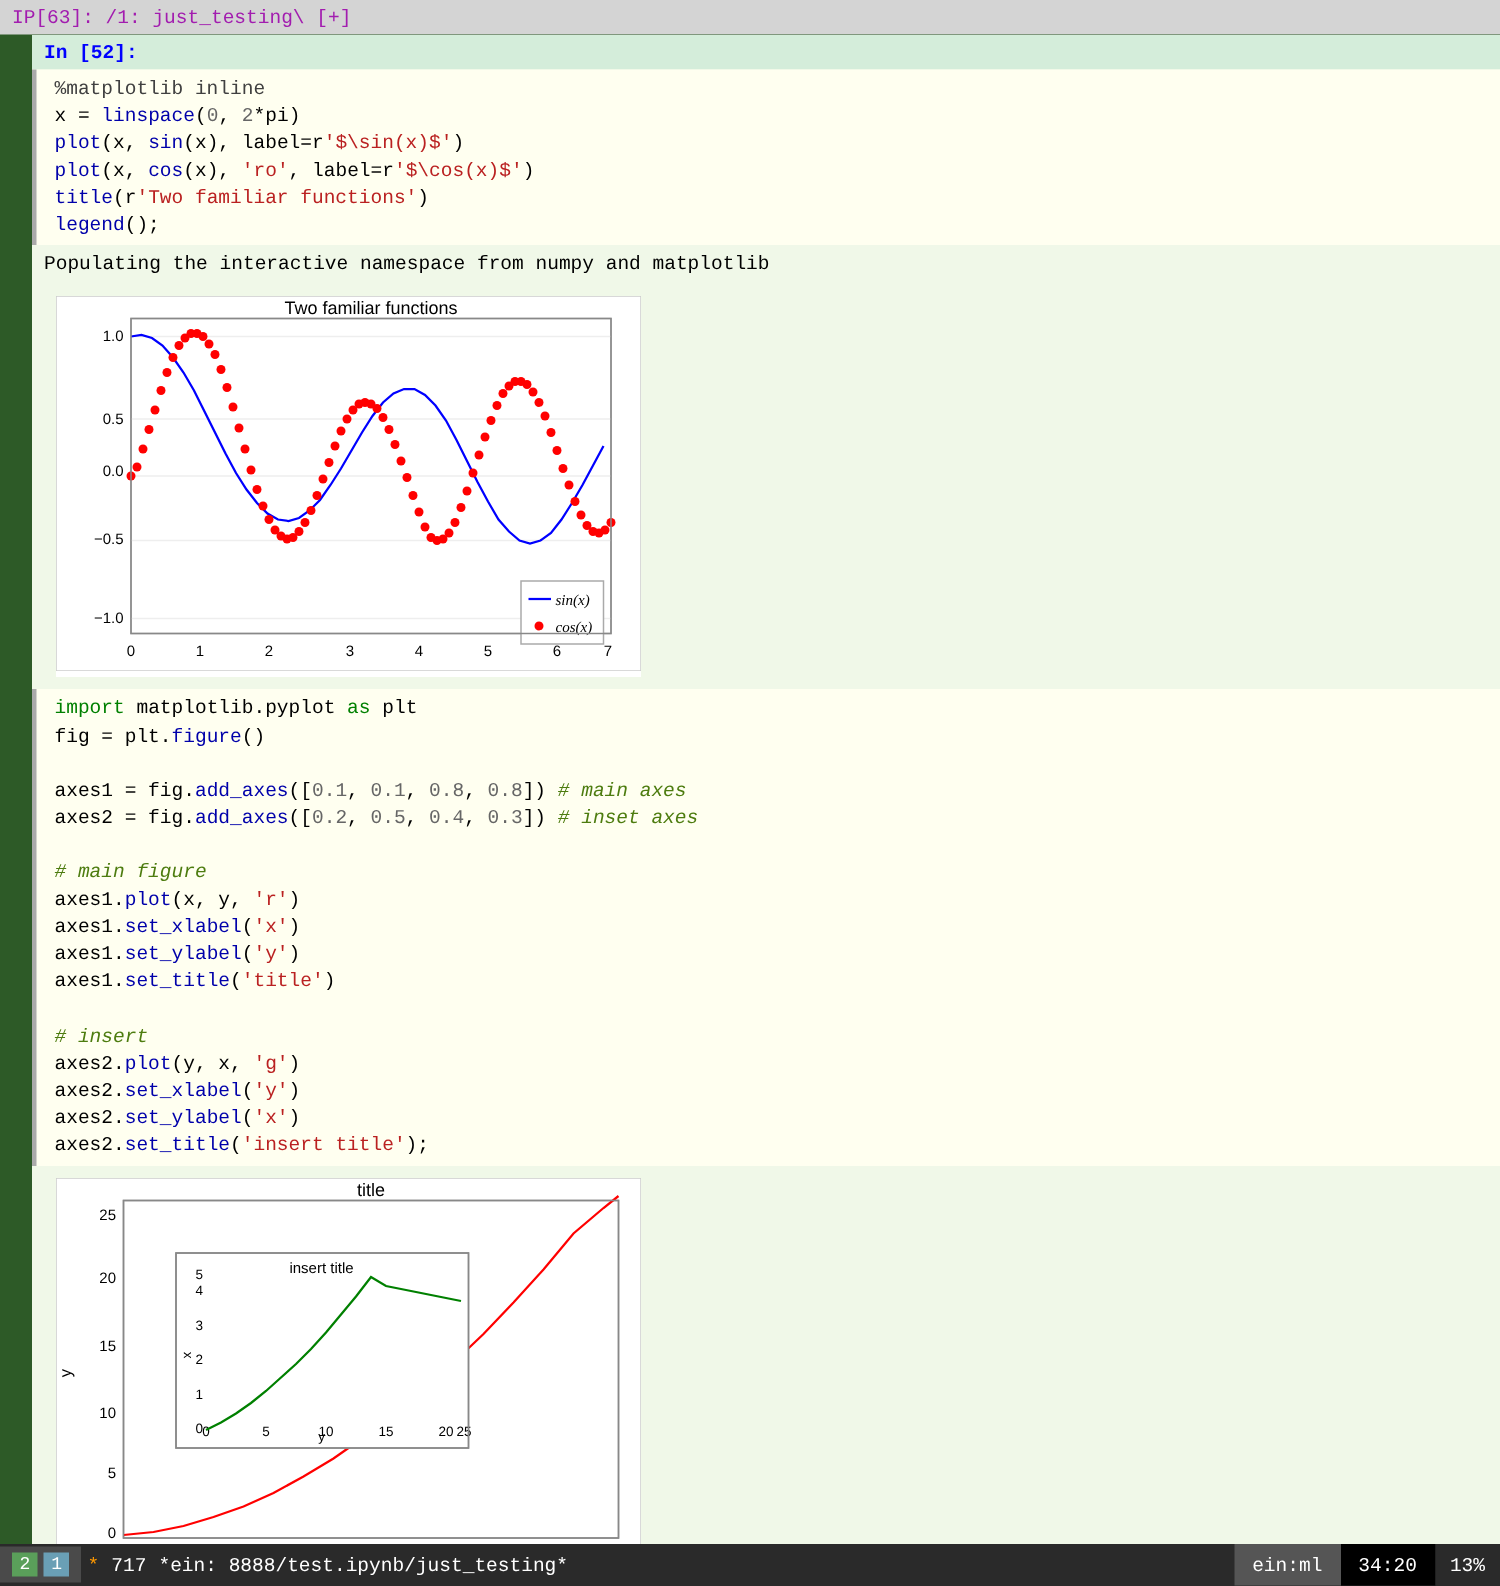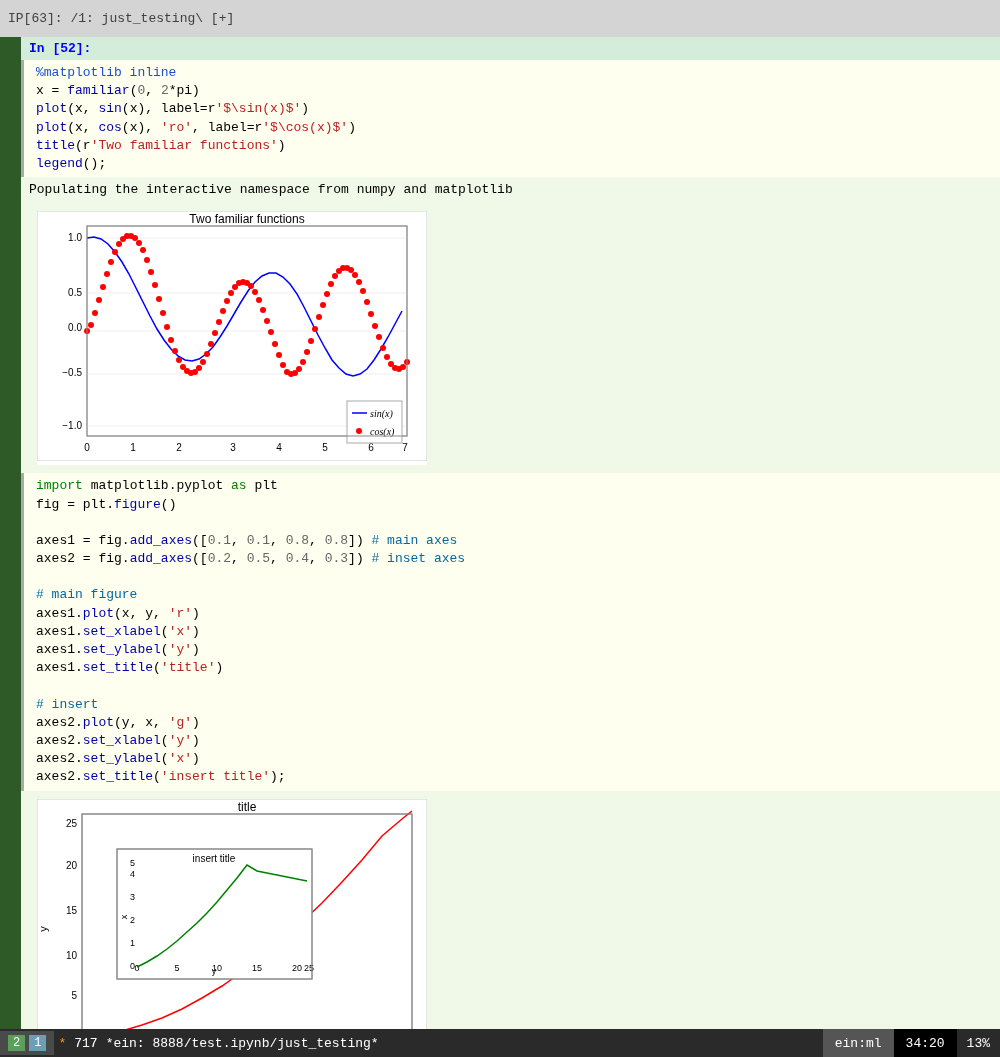--- a/index.html
+++ b/index.html
@@ -8,24 +8,24 @@
       font-family: 'Courier New', Courier, monospace;
       font-size: 13px;
       width: 1000px;
       height: 1057px;
       overflow: hidden;
     }
 
     
     #title-bar {
       background: #d4d4d4;
-      color: #404040;
+      color: #a21caf;
       padding: 2px 8px;
       font-size: 13px;
-      height: 37px;
+      height: 23px;
       display: flex;
       align-items: center;
     }
 
     
     #notebook {
       background: #f0f8e8;
       width: 100%;
       height: calc(1057px - 22px - 28px);
       overflow-y: auto;
@@ -55,23 +55,23 @@
 
     .output-area {
       background: #f0f8e8;
       padding: 4px 8px;
     }
 
     
     .kw { color: #008000; font-weight: normal; } 
     .func { color: #00a; } 
     .str { color: #ba2121; } 
-    .comment { color: #0369a1; }
+    .comment { color: #4d7c0f; font-style: italic; }
     .num { color: #666; }
-    .magenta { color: #1d4ed8; }
+    .magenta { color: #404040; }
     .plain { color: #000; }
 
     pre {
       font-family: 'Courier New', Courier, monospace;
       font-size: 13px;
       line-height: 1.4;
       white-space: pre;
       background: transparent;
     }
 
@@ -124,21 +124,21 @@
 </div>
 
 <div id="notebook">
 
   <div class="cell-prompt-line">
     <span class="cell-prompt">In [52]:</span>
   </div>
 
   <div class="cell-input">
     <pre><span class="magenta">%matplotlib inline</span>
-<span class="plain">x = </span><span class="func">familiar</span><span class="plain">(</span><span class="num">0</span><span class="plain">, </span><span class="num">2</span><span class="plain">*pi)</span>
+<span class="plain">x = </span><span class="func">linspace</span><span class="plain">(</span><span class="num">0</span><span class="plain">, </span><span class="num">2</span><span class="plain">*pi)</span>
 <span class="func">plot</span><span class="plain">(x, </span><span class="func">sin</span><span class="plain">(x), label=r</span><span class="str">'$\sin(x)$'</span><span class="plain">)</span>
 <span class="func">plot</span><span class="plain">(x, </span><span class="func">cos</span><span class="plain">(x), </span><span class="str">'ro'</span><span class="plain">, label=r</span><span class="str">'$\cos(x)$'</span><span class="plain">)</span>
 <span class="func">title</span><span class="plain">(r</span><span class="str">'Two familiar functions'</span><span class="plain">)</span>
 <span class="func">legend</span><span class="plain">();</span></pre>
   </div>
 
   <div class="output-area">
     <pre>Populating the interactive namespace from numpy and matplotlib</pre>
   </div>
 

